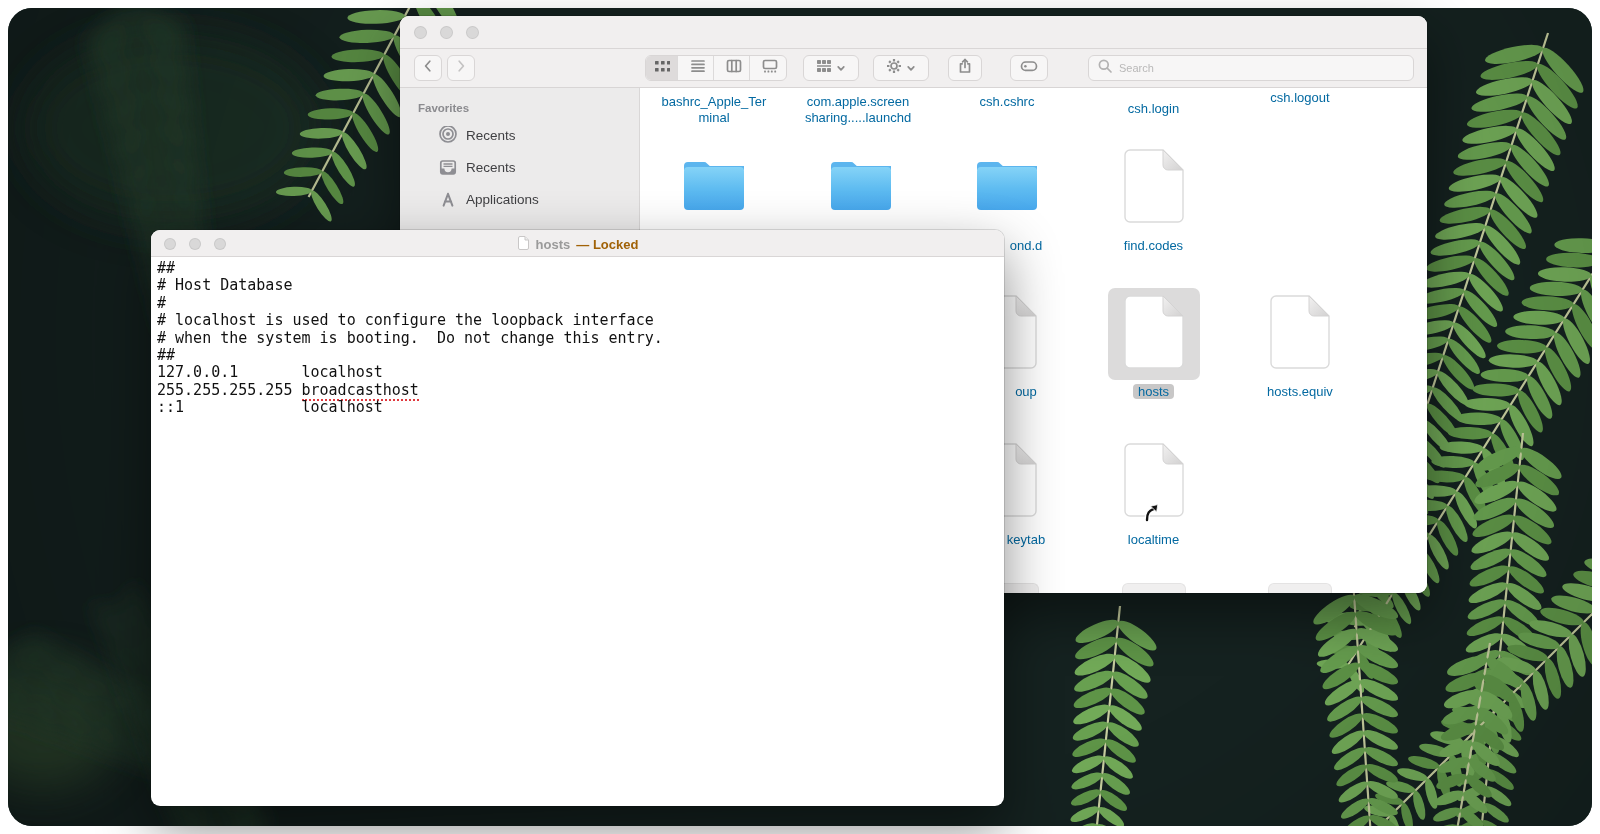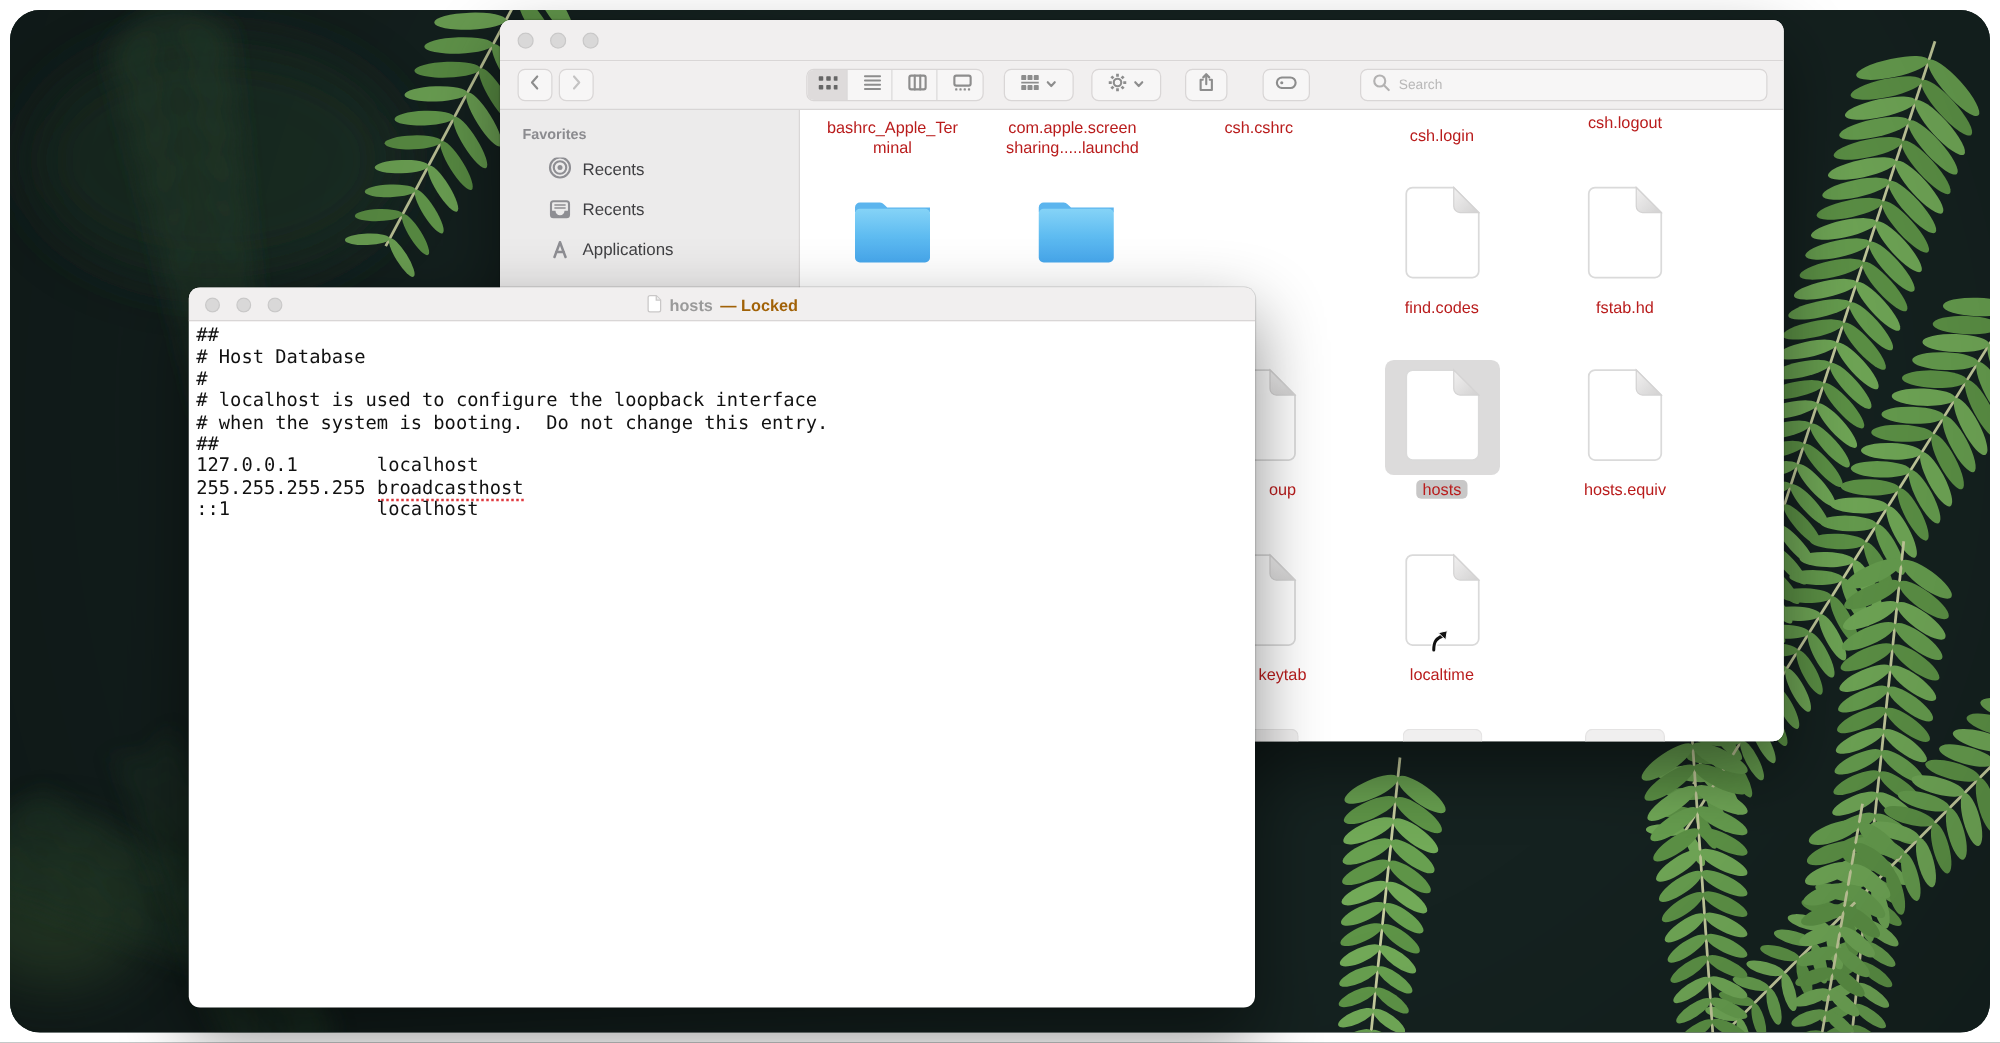--- a/index.html
+++ b/index.html
@@ -44,21 +44,21 @@
     padding-top:14px;}
   .sb-head{font-size:11.5px;font-weight:bold;color:#8b8b8f;padding:0 0 4px 18px;}
   .sb-item{display:flex;align-items:center;gap:8px;height:30px;padding-left:30px;
     font-size:13.5px;color:#404043;border-radius:5px;margin:2px 8px 2px 8px;}
   .sb-item .sbicon{color:#8e8e93;display:flex;width:20px;justify-content:center;}
   .content{position:relative;flex:1;background:#fff;overflow:hidden;}
   .cell{position:absolute;width:146px;text-align:center;}
   .iconbox{position:relative;width:92px;height:92px;margin:0 auto;display:flex;
     align-items:center;justify-content:center;border-radius:7px;}
   .cell.selected .iconbox{background:#dcdbdb;}
-  .cell-label{margin-top:4px;font-size:13px;line-height:16px;color:#b91c1c;white-space:pre-line;}
+  .cell-label{margin-top:4px;font-size:13px;line-height:16px;color:#0369a1;white-space:pre-line;}
   .cell-label .pill{background:#c8c7c7;border-radius:4px;padding:0 5px;}
   .cell.partial .cell-label{transform:translateX(19px);}
   .labels-only .cell-label{margin-top:0;}
   .peek{position:absolute;width:64px;height:14px;background:#f0efef;border:1px solid #e4e3e3;
     border-bottom:none;border-radius:6px 6px 0 0;box-sizing:border-box;}
   .alias-arrow{position:absolute;left:34px;top:66px;}
   
   #textedit{left:151px;top:230px;width:853px;height:576px;z-index:3;}
   #textedit .titlebar{height:26px;}
   #textedit .lights{left:13px;top:8px;}
@@ -747,51 +747,52 @@
                     <stop offset="1" stop-color="#47a7ec"></stop>
                   </linearGradient>
                 </defs>
   <path d="M2 6 a4 4 0 0 1 4 -4 H22 a4 4 0 0 1 3 1.4 L27.8 6 H62 V10 H2 Z" fill="#5cb5ee"></path>
   <rect x="2" y="7" width="60" height="43" rx="4" fill="url(#fg)"></rect>
 </svg></span>
 
       </div>
       <div class="cell-label"><span></span></div>
         </div>
+        <div class="cell partial" style="left: 294px; top: 54px;">
+          <div class="iconbox">
+        <span><svg width="64" height="52" viewBox="0 0 64 52" xmlns="http://www.w3.org/2000/svg">
+  <defs>
+                  <linearGradient id="fg" x1="0" y1="0" x2="0" y2="1">
+    <stop offset="0" stop-color="#85d3f7"></stop>
+                    <stop offset="0.5" stop-color="#5fbcf1"></stop>
+                    <stop offset="1" stop-color="#47a7ec"></stop>
+                  </linearGradient>
+                </defs>
+  <path d="M2 6 a4 4 0 0 1 4 -4 H22 a4 4 0 0 1 3 1.4 L27.8 6 H62 V10 H2 Z" fill="#5cb5ee"></path>
+  <rect x="2" y="7" width="60" height="43" rx="4" fill="url(#fg)"></rect>
+</svg></span>
+
+      </div>
+      <div class="cell-label"><span>ond.d</span></div>
+        </div>
         <div class="cell" style="left: 440.5px; top: 54px;">
           <div class="iconbox">
         <span><svg width="62" height="76" viewBox="0 0 62 76" xmlns="http://www.w3.org/2000/svg">
   <defs>
                   <linearGradient id="foldg" x1="0" y1="0" x2="1" y2="1">
     <stop offset="0" stop-color="#f2f1f1"></stop>
                     <stop offset="1" stop-color="#d2d1d1"></stop>
                   </linearGradient>
                 </defs>
   <path d="M2 7 a5 5 0 0 1 5 -5 H40 L60 22 V69 a5 5 0 0 1 -5 5 H7 a5 5 0 0 1 -5 -5 Z" fill="#ffffff" stroke="#dadada" stroke-width="1.4"></path>
   <path d="M40 2 L60 22 H45 a5 5 0 0 1 -5 -5 Z" fill="url(#foldg)" stroke="#d4d3d3" stroke-width="1"></path>
 </svg></span>
 
       </div>
       <div class="cell-label"><span>find.codes</span></div>
-        </div>
-        <div class="cell" style="left: 587px; top: 54px;">
-          <div class="iconbox">
-        <span><svg width="62" height="76" viewBox="0 0 62 76" xmlns="http://www.w3.org/2000/svg">
-  <defs>
-                  <linearGradient id="foldg" x1="0" y1="0" x2="1" y2="1">
-    <stop offset="0" stop-color="#f2f1f1"></stop>
-                    <stop offset="1" stop-color="#d2d1d1"></stop>
-                  </linearGradient>
-                </defs>
-  <path d="M2 7 a5 5 0 0 1 5 -5 H40 L60 22 V69 a5 5 0 0 1 -5 5 H7 a5 5 0 0 1 -5 -5 Z" fill="#ffffff" stroke="#dadada" stroke-width="1.4"></path>
-  <path d="M40 2 L60 22 H45 a5 5 0 0 1 -5 -5 Z" fill="url(#foldg)" stroke="#d4d3d3" stroke-width="1"></path>
-</svg></span>
-
-      </div>
-      <div class="cell-label"><span>fstab.hd</span></div>
         </div>
         <div class="cell partial" style="left: 294px; top: 200px;">
           <div class="iconbox">
         <span><svg width="62" height="76" viewBox="0 0 62 76" xmlns="http://www.w3.org/2000/svg">
   <defs>
                   <linearGradient id="foldg" x1="0" y1="0" x2="1" y2="1">
     <stop offset="0" stop-color="#f2f1f1"></stop>
                     <stop offset="1" stop-color="#d2d1d1"></stop>
                   </linearGradient>
                 </defs>

